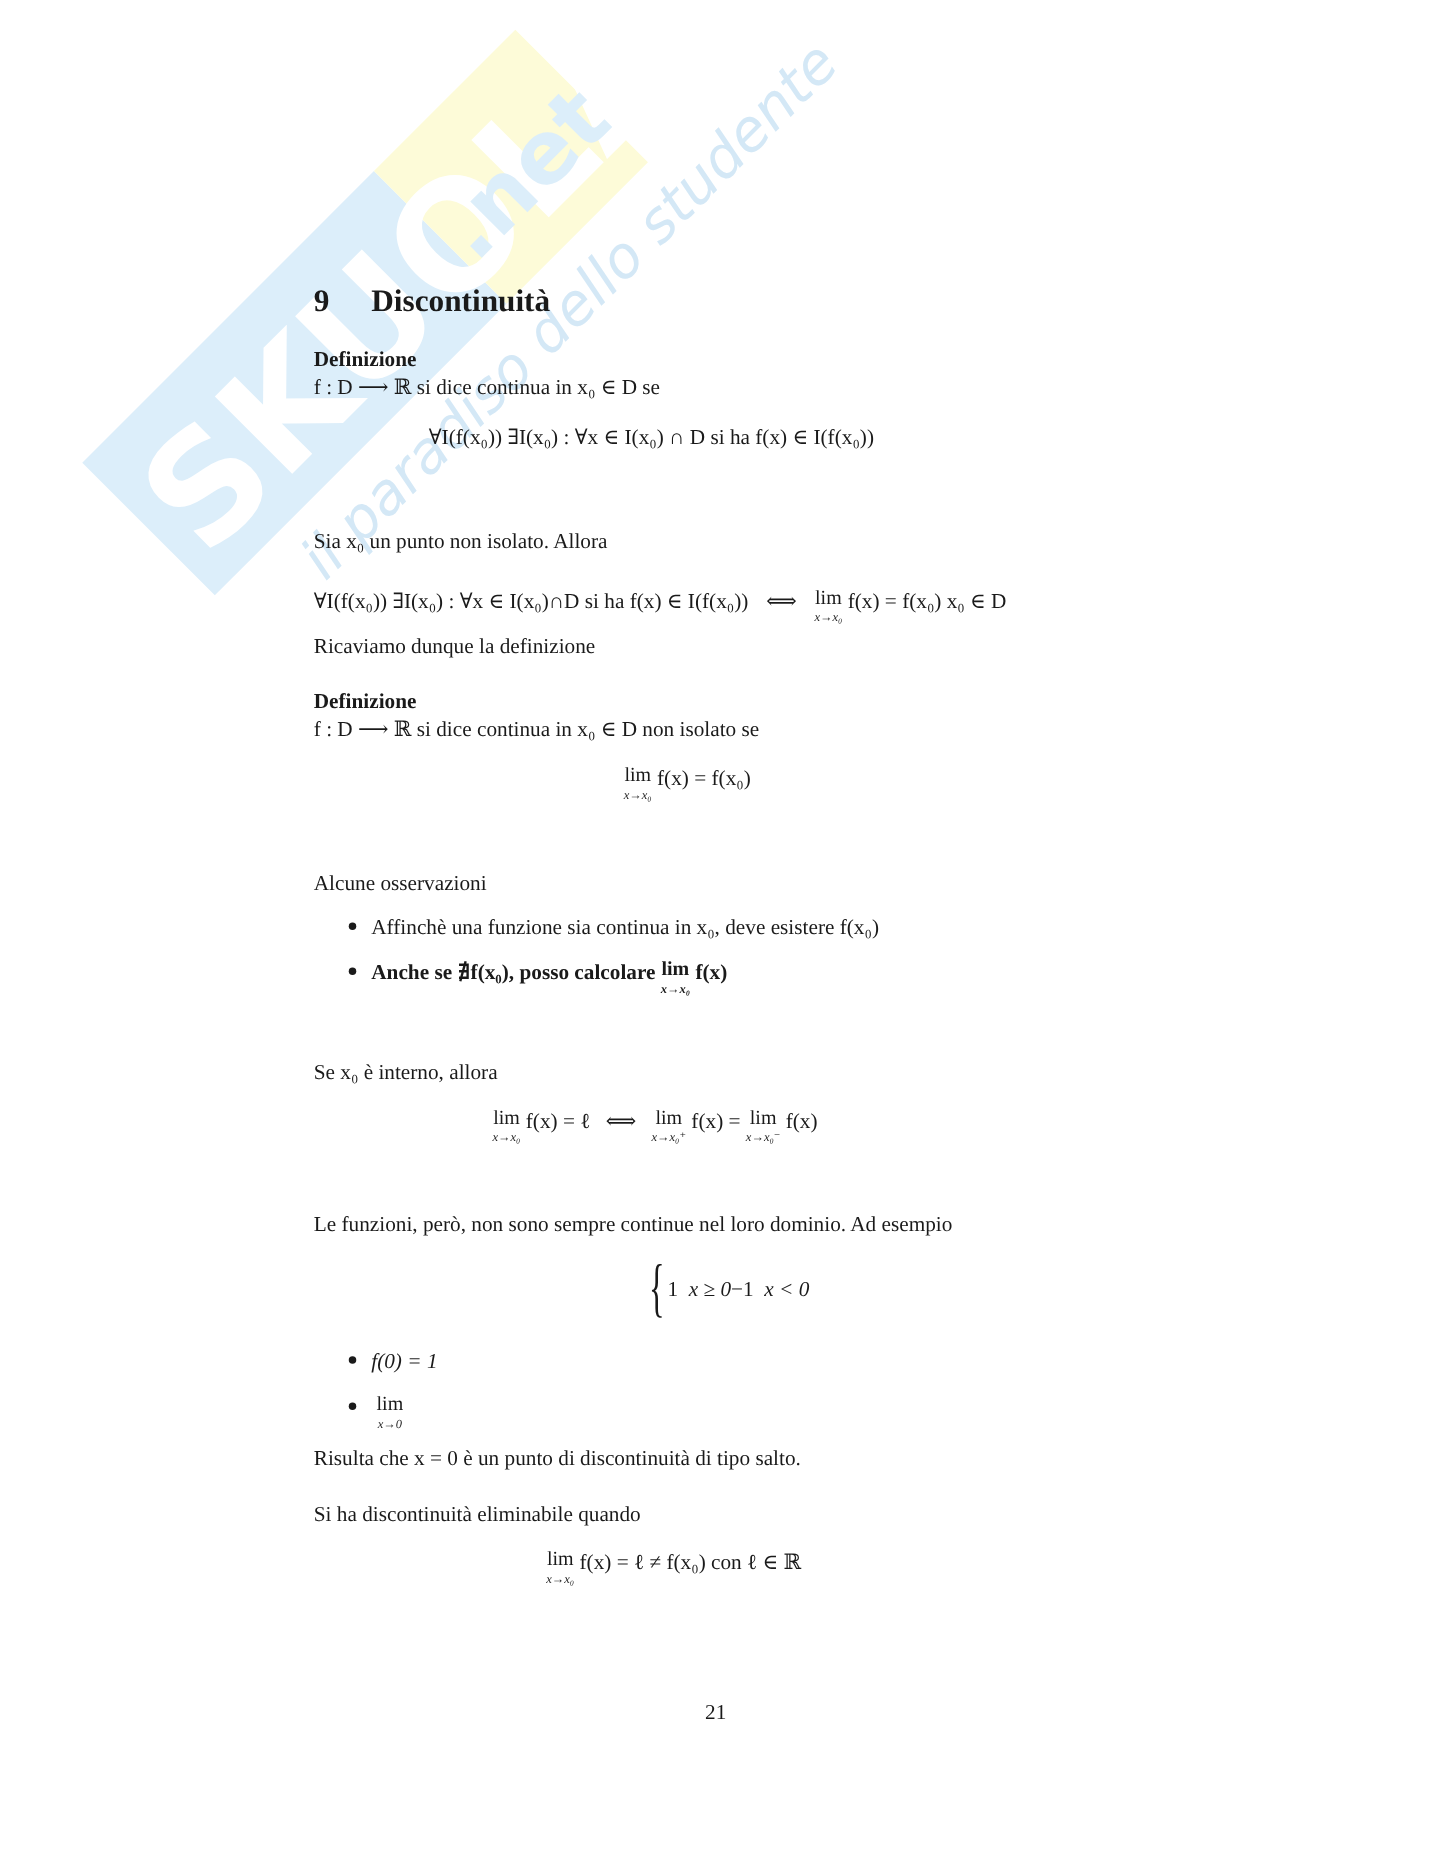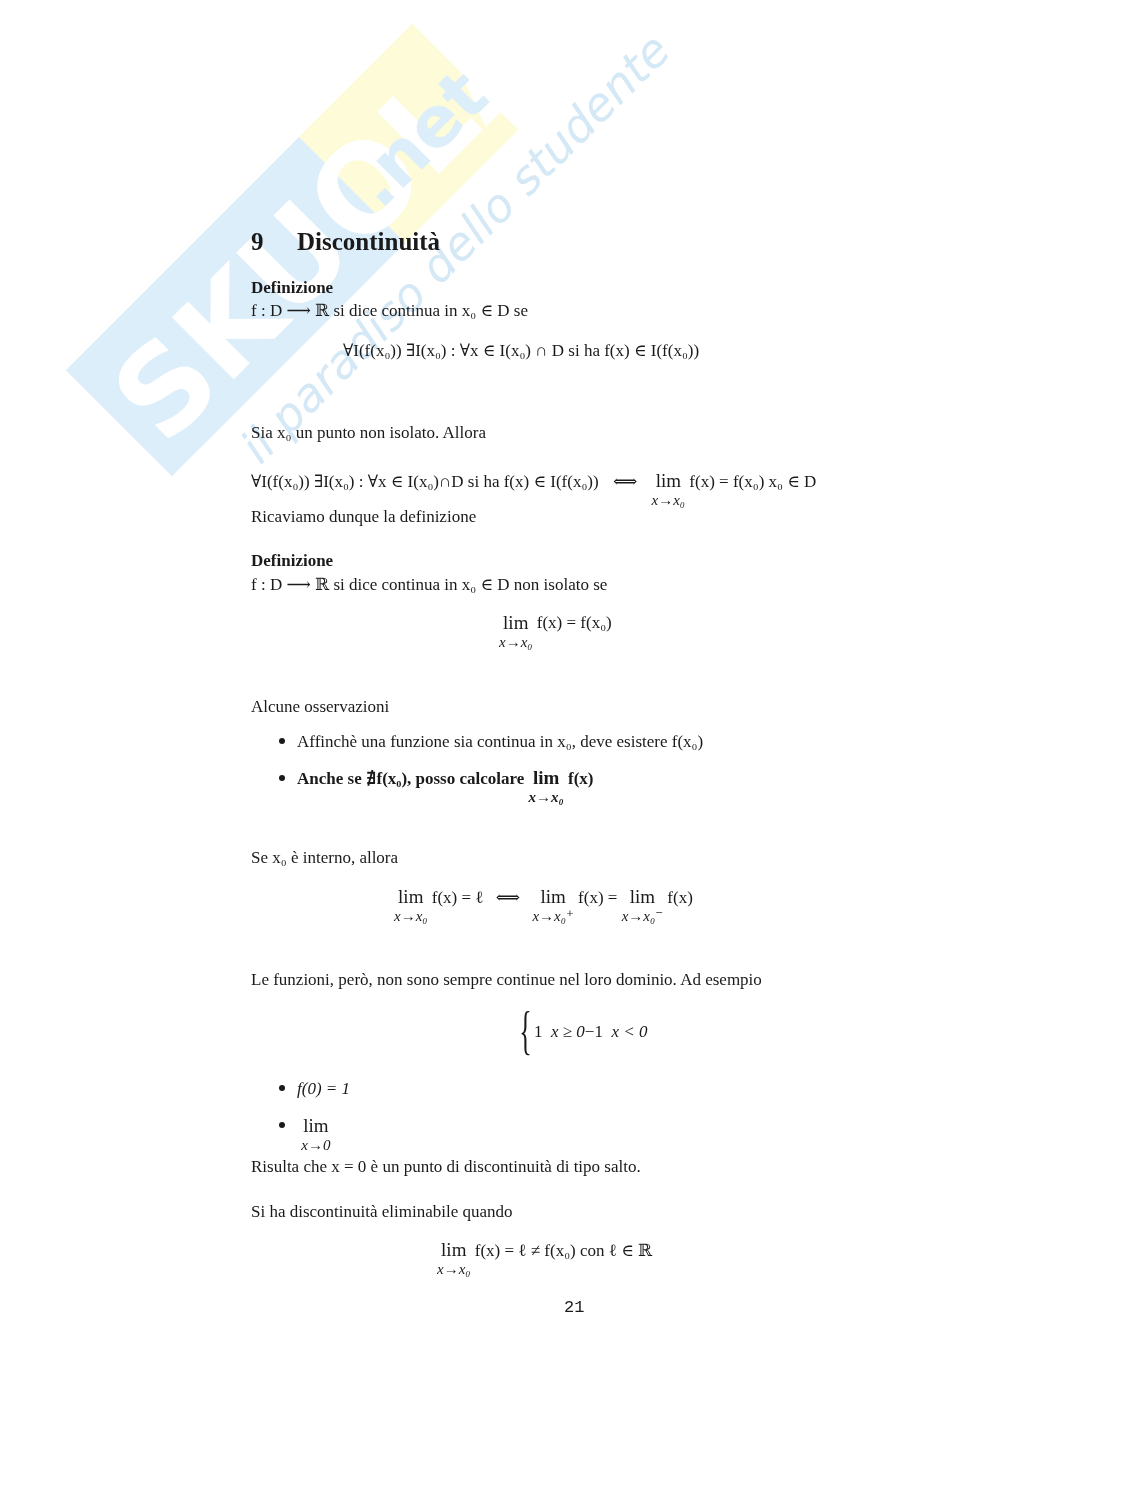--- a/index.html
+++ b/index.html
@@ -12,22 +12,22 @@
 
   .content { position: absolute; left: 251px; top: 0; width: 730px; z-index: 1; font-size: 17px; }
   .abs { position: absolute; white-space: nowrap; }
   .i { font-style: italic; }
 
   .h1 { font-size: 25px; font-weight: bold; }
   .h1 .num { display: inline-block; width: 46px; }
   .bold { font-weight: bold; }
 
   .lim { display: inline-flex; flex-direction: column; align-items: center; vertical-align: top; line-height: 1; }
-  .lim .top { font-size: 19px; }
-  .lim .bot { font-size: 15px; font-style: italic; margin-top: 3px; }
+  .lim .top { font-size: 16px; }
+  .lim .bot { font-size: 10px; font-style: italic; margin-top: 3px; }
 
   .bullet { display: inline-block; width: 6px; height: 6px; border-radius: 50%; background: #1a1a1a; vertical-align: middle; margin-right: 12px; position: relative; top: -2px; }
 
   .cases { display: inline-flex; align-items: center; }
   .brace { font-size: 52px; line-height: 1; transform: scaleX(0.5); margin-right: -4px; font-weight: 200; }
   .cases-rows { display: flex; flex-direction: row; line-height: 27px; }
 
   .pagenum { font-size: 17px; }
 </style>
 </head>
@@ -134,15 +134,15 @@
 
     <div class="abs" style="top:1202px;left:0;">Si ha discontinuità eliminabile quando</div>
     <div class="abs" style="top:1240px;left:186px;">
       <span class="lim">
         <span class="top">lim</span>
         <span class="bot">x→x₀</span>
       </span>
       <span>f(x) = ℓ ≠ f(x₀)   con ℓ ∈ ℝ</span>
     </div>
 
-    <div class="abs pagenum" style="top:1298px;left:313px;font-family:Liberation Mono, monospace;">21</div>
+    <div class="abs pagenum" style="top:1360px;left:313px;">21</div>
   </div>
 </div>
 
 </body></html>

